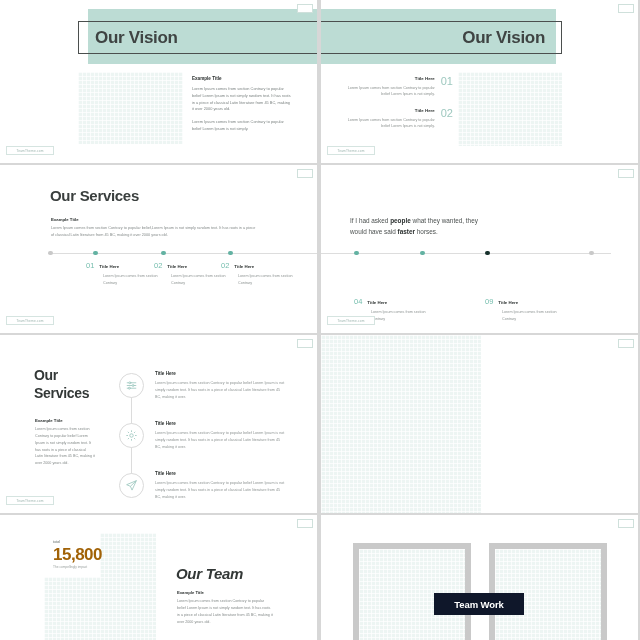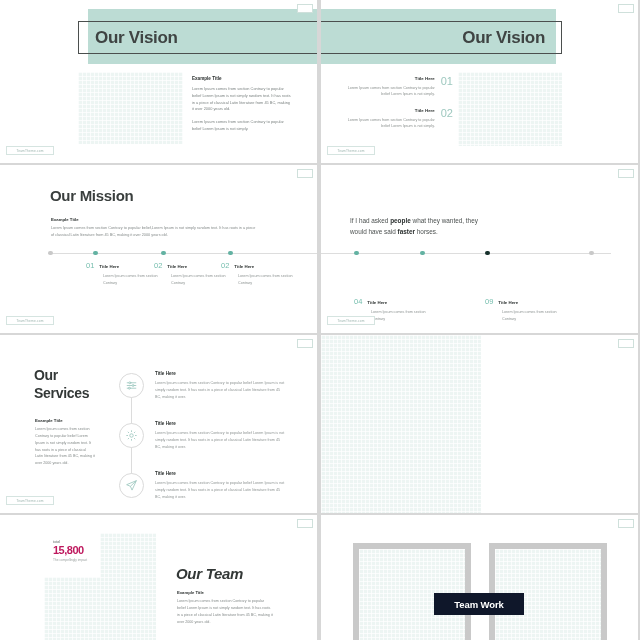--- a/index.html
+++ b/index.html
@@ -169,21 +169,21 @@
   }
   .s6 .txt { position: absolute; left: 82px; top: 10px; }
   .s6 .bt { font-size: 13px; font-weight: bold; color: #3a3f3e; line-height: 1.2; letter-spacing: -.3px; }
   .s6 .bs { margin-top: 5px; font-size: 5px; line-height: 1.55; color: #55595a; }
 
   
   .s7 .fillA { position: absolute; left: 100px; top: 18px; width: 56px; height: 113px; }
   .s7 .fillB { position: absolute; left: 44px; top: 62px; width: 112px; height: 69px; }
   .s7 .statbox { position: absolute; left: 44px; top: 18px; width: 56px; height: 44px; background: #fff; padding: 7px 0 0 9px; }
   .s7 .slabel { font-size: 3.4px; font-weight: bold; color: #8a918f; }
-  .s7 .snum { font-size: 11px; font-weight: bold; color: #be185d; letter-spacing: -.5px; line-height: 1.25; }
+  .s7 .snum { font-size: 17px; font-weight: bold; color: #a16207; letter-spacing: -.5px; line-height: 1.25; }
   .s7 .scap { font-size: 3.2px; color: #9aa19f; }
   .s7 .title { position: absolute; left: 176px; top: 50px; font-size: 15px; font-weight: bold; color: #333837; letter-spacing: -.3px; font-style: italic; }
   .s7 .sub { position: absolute; left: 177px; top: 75px; font-size: 4.2px; font-weight: bold; color: #2c3130; }
   .s7 .subp { position: absolute; left: 177px; top: 83px; width: 96px; font-size: 3.7px; line-height: 1.85; color: #868c8b; }
 
   
   .s8 .frame {
     position: absolute; top: 28px;
     width: 118px; height: 110px;
     border: 6px solid #c9c9c9;
@@ -240,21 +240,21 @@
           <div class="desc">Lorem Ipsum comes from section Contrary to popular belief Lorem Ipsum is not simply.</div>
         </div>
         <div class="num">02</div>
       </div>
     </div>
     <div class="watermark">TeamTheme.com</div>
   </div>
 
   <div class="slide s3">
     <div class="badge"></div>
-    <div class="title">Our Mission</div>
+    <div class="title">Our Services</div>
     <div class="sub">Example Title</div>
     <div class="subp">Lorem Ipsum comes from section Contrary to popular belief,Lorem Ipsum is not simply random text. It has roots in a piece of classical Latin literature from 45 BC, making it over 2000 years old.</div>
     <div class="axis"></div>
     <div class="dot grey" style="left:48px"></div>
     <div class="dot teal" style="left:93px"></div>
     <div class="dot teal" style="left:161px"></div>
     <div class="dot teal" style="left:228px"></div>
     <div class="col" style="left:86px">
       <div class="colhead">
         <div class="cnum">01</div>

